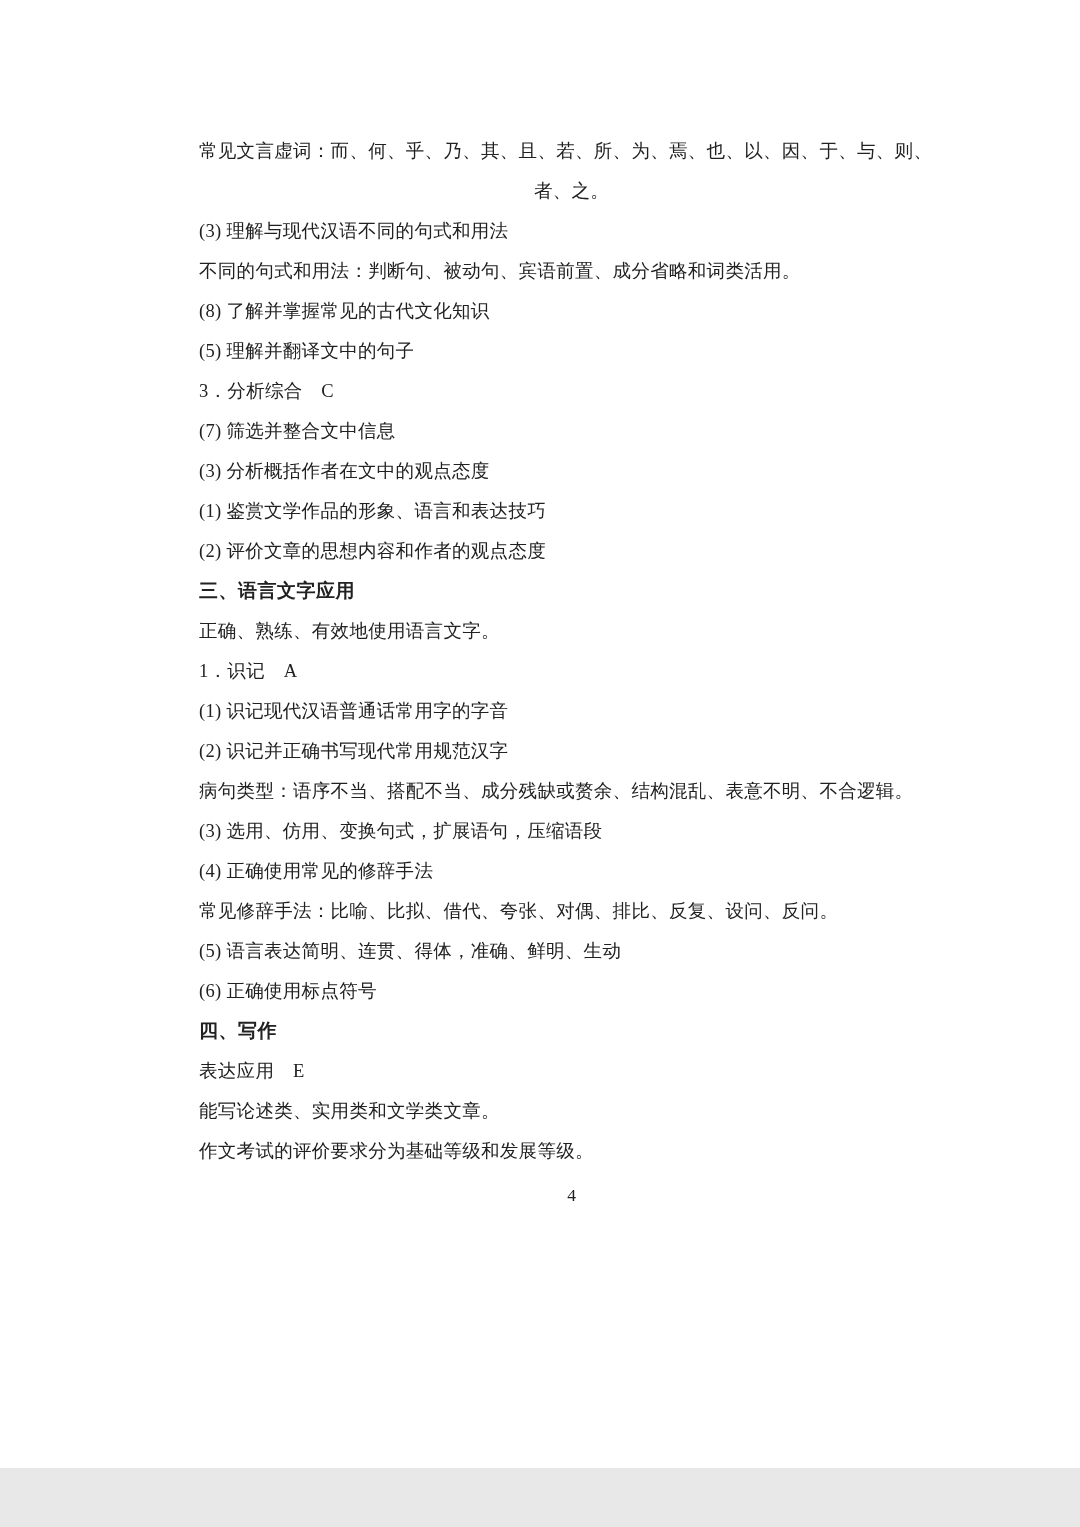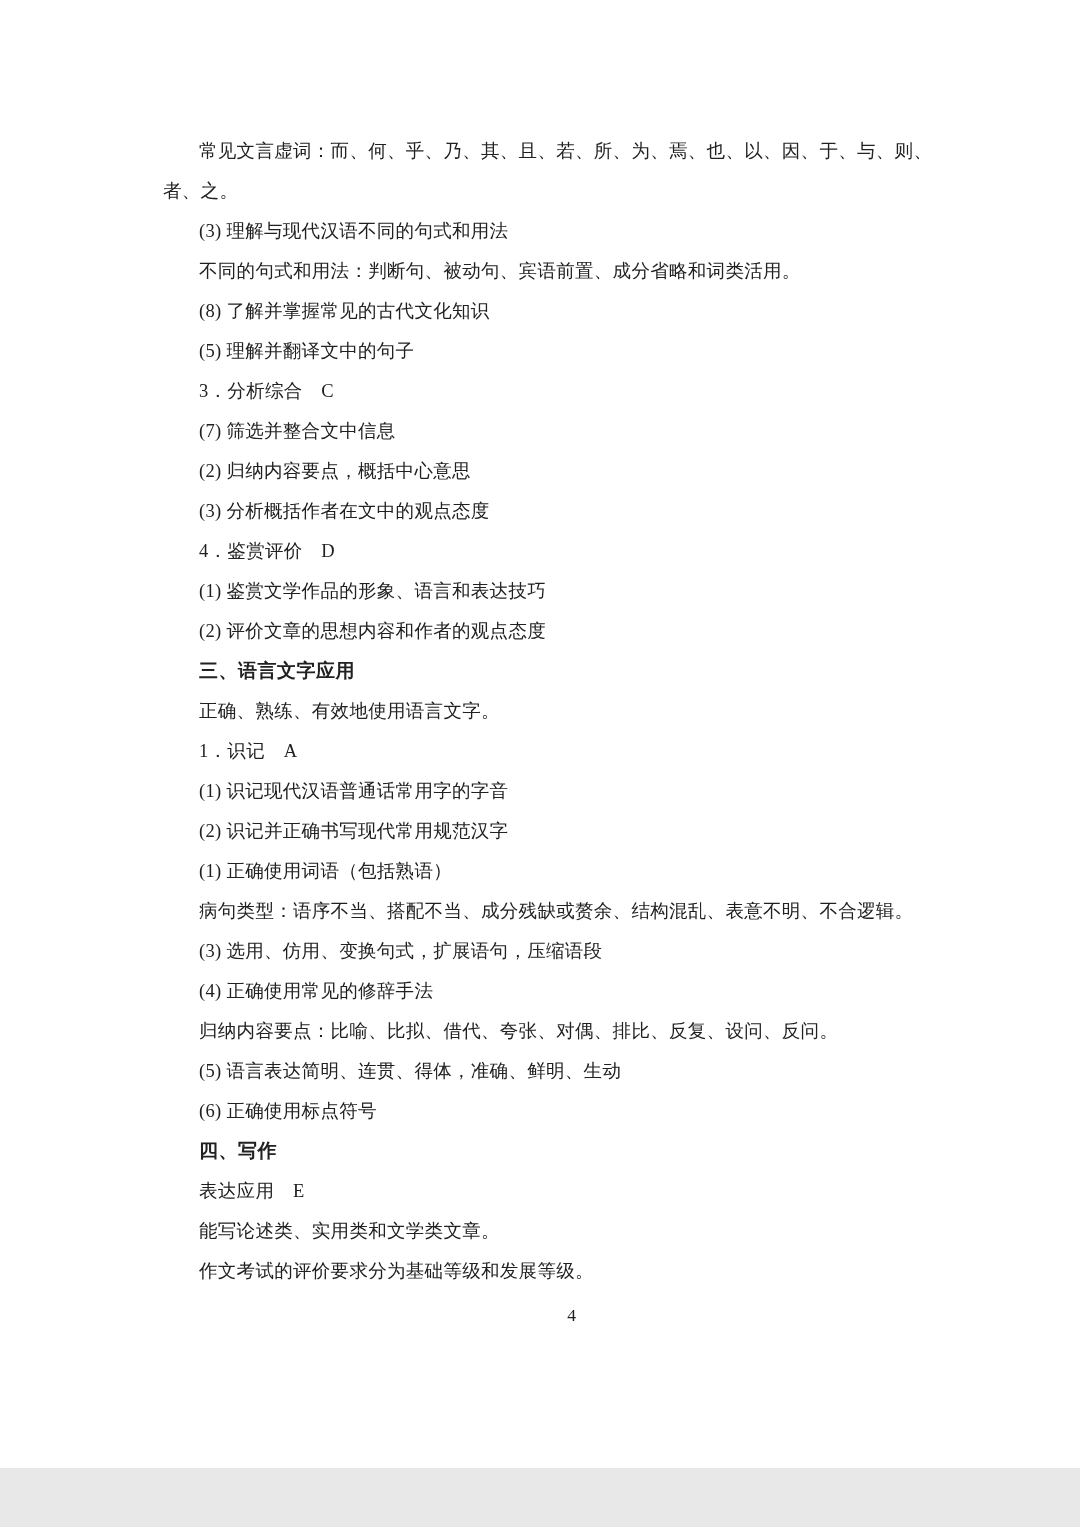--- a/index.html
+++ b/index.html
@@ -25,20 +25,21 @@
     margin: 0;
     font-size: 18.5px;
     line-height: 40px;
     letter-spacing: 0.3px;
     text-indent: 36px;
     white-space: nowrap;
     color: #212121;
   }
   .content p.flush {
     text-indent: 0;
+    text-align: center;
   }
   .content p.heading {
     font-weight: bold;
     font-size: 19px;
     letter-spacing: 0.5px;
   }
   .page-number {
     width: 817px;
     margin-left: 163px;
     margin-top: 12px;
@@ -54,35 +55,32 @@
 <div class="page">
   <div class="content" id="doc-content">
       <p class="">常见文言虚词：而、何、乎、乃、其、且、若、所、为、焉、也、以、因、于、与、则、</p>
       <p class="flush">者、之。</p>
       <p class="">(3) 理解与现代汉语不同的句式和用法</p>
       <p class="">不同的句式和用法：判断句、被动句、宾语前置、成分省略和词类活用。</p>
       <p class="">(8) 了解并掌握常见的古代文化知识</p>
       <p class="">(5) 理解并翻译文中的句子</p>
       <p class="">3．分析综合　C</p>
       <p class="">(7) 筛选并整合文中信息</p>
-      <p class="">(2) 归纳内容要点，概括中心意思</p>
       <p class="">(3) 分析概括作者在文中的观点态度</p>
-      <p class="">4．鉴赏评价　D</p>
       <p class="">(1) 鉴赏文学作品的形象、语言和表达技巧</p>
       <p class="">(2) 评价文章的思想内容和作者的观点态度</p>
       <p class="heading">三、语言文字应用</p>
       <p class="">正确、熟练、有效地使用语言文字。</p>
       <p class="">1．识记　A</p>
       <p class="">(1) 识记现代汉语普通话常用字的字音</p>
       <p class="">(2) 识记并正确书写现代常用规范汉字</p>
-      <p class="">(1) 正确使用词语（包括熟语）</p>
       <p class="">病句类型：语序不当、搭配不当、成分残缺或赘余、结构混乱、表意不明、不合逻辑。</p>
       <p class="">(3) 选用、仿用、变换句式，扩展语句，压缩语段</p>
       <p class="">(4) 正确使用常见的修辞手法</p>
-      <p class="">归纳内容要点：比喻、比拟、借代、夸张、对偶、排比、反复、设问、反问。</p>
+      <p class="">常见修辞手法：比喻、比拟、借代、夸张、对偶、排比、反复、设问、反问。</p>
       <p class="">(5) 语言表达简明、连贯、得体，准确、鲜明、生动</p>
       <p class="">(6) 正确使用标点符号</p>
       <p class="heading">四、写作</p>
       <p class="">表达应用　E</p>
       <p class="">能写论述类、实用类和文学类文章。</p>
       <p class="">作文考试的评价要求分为基础等级和发展等级。</p>
     </div>
   <div class="page-number">4</div>
 </div>
 

